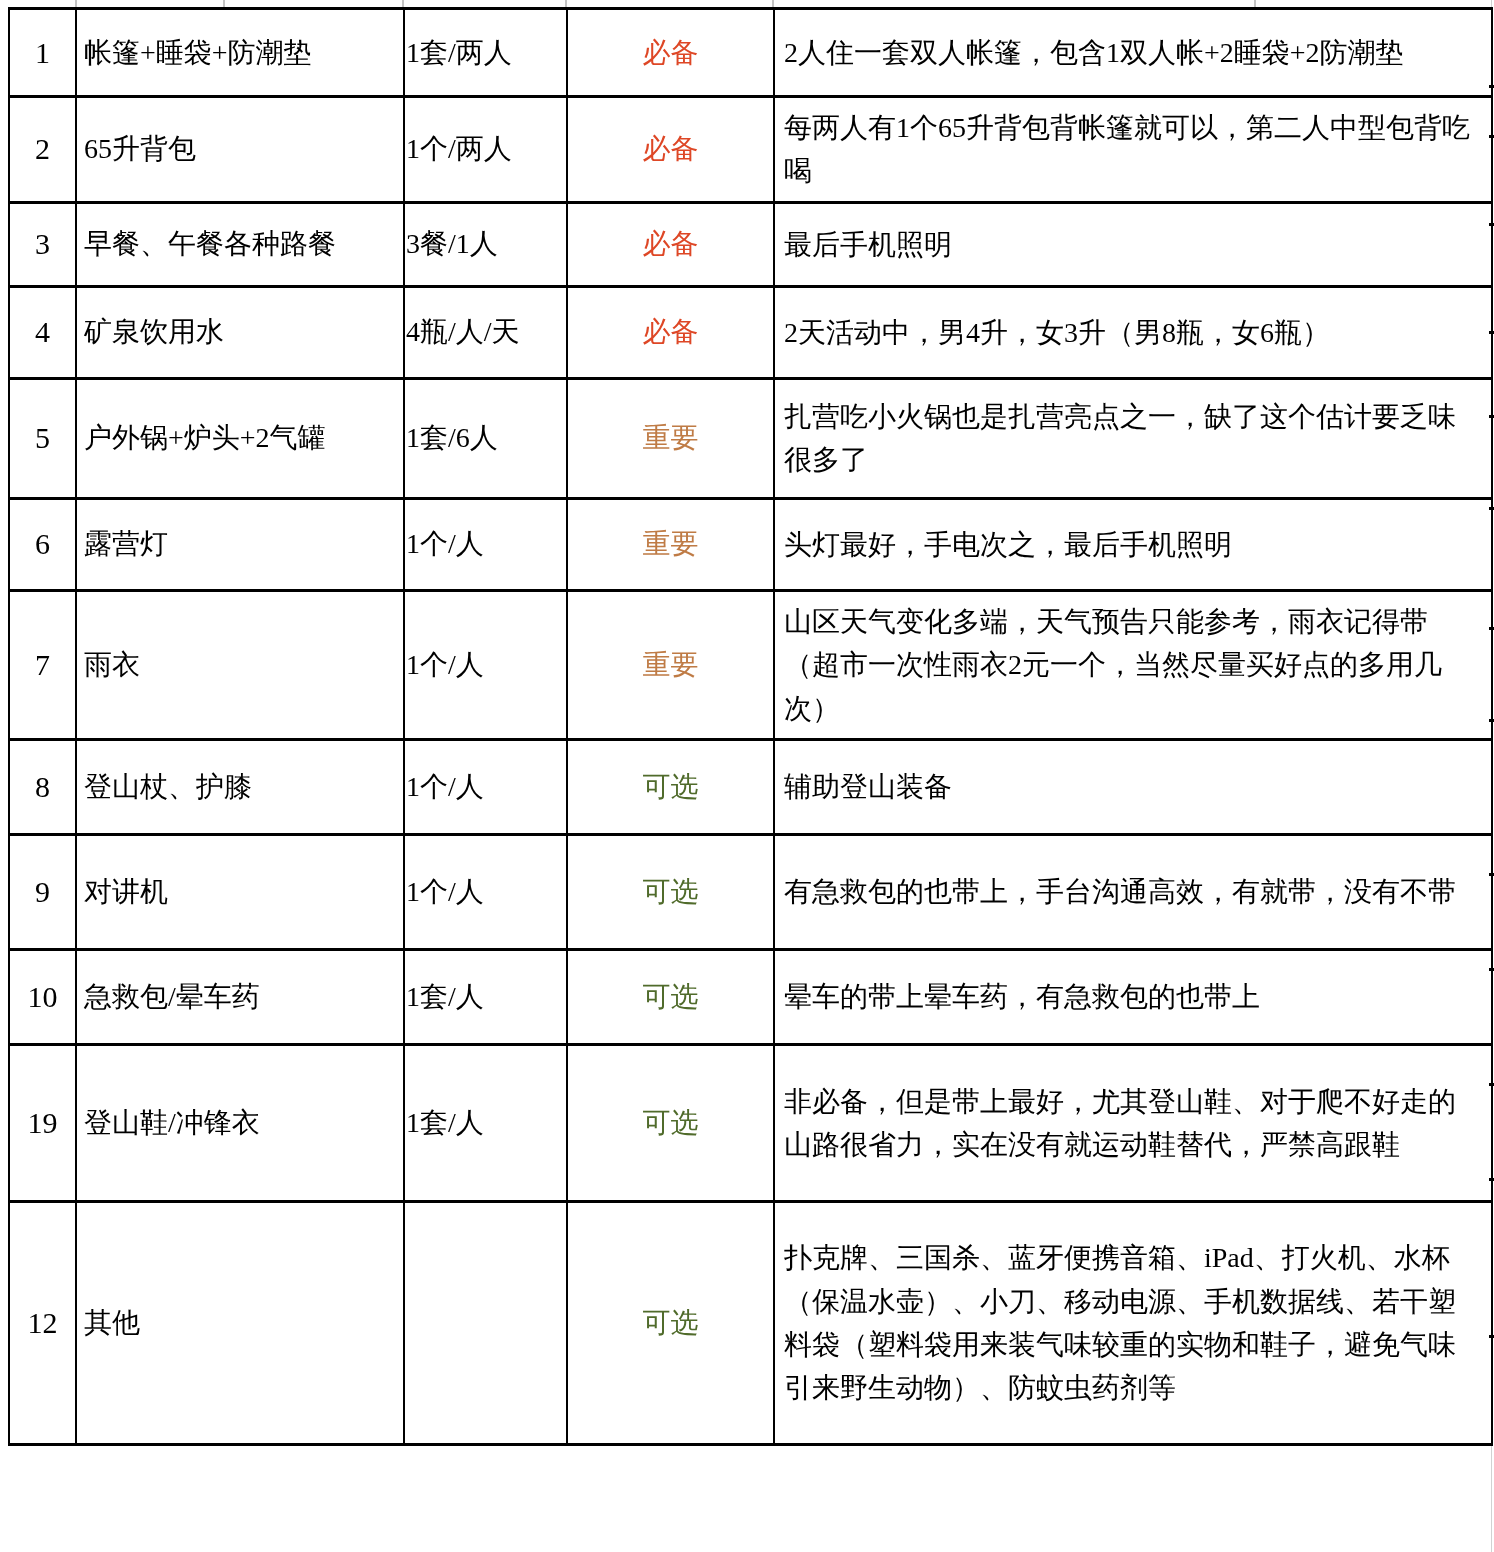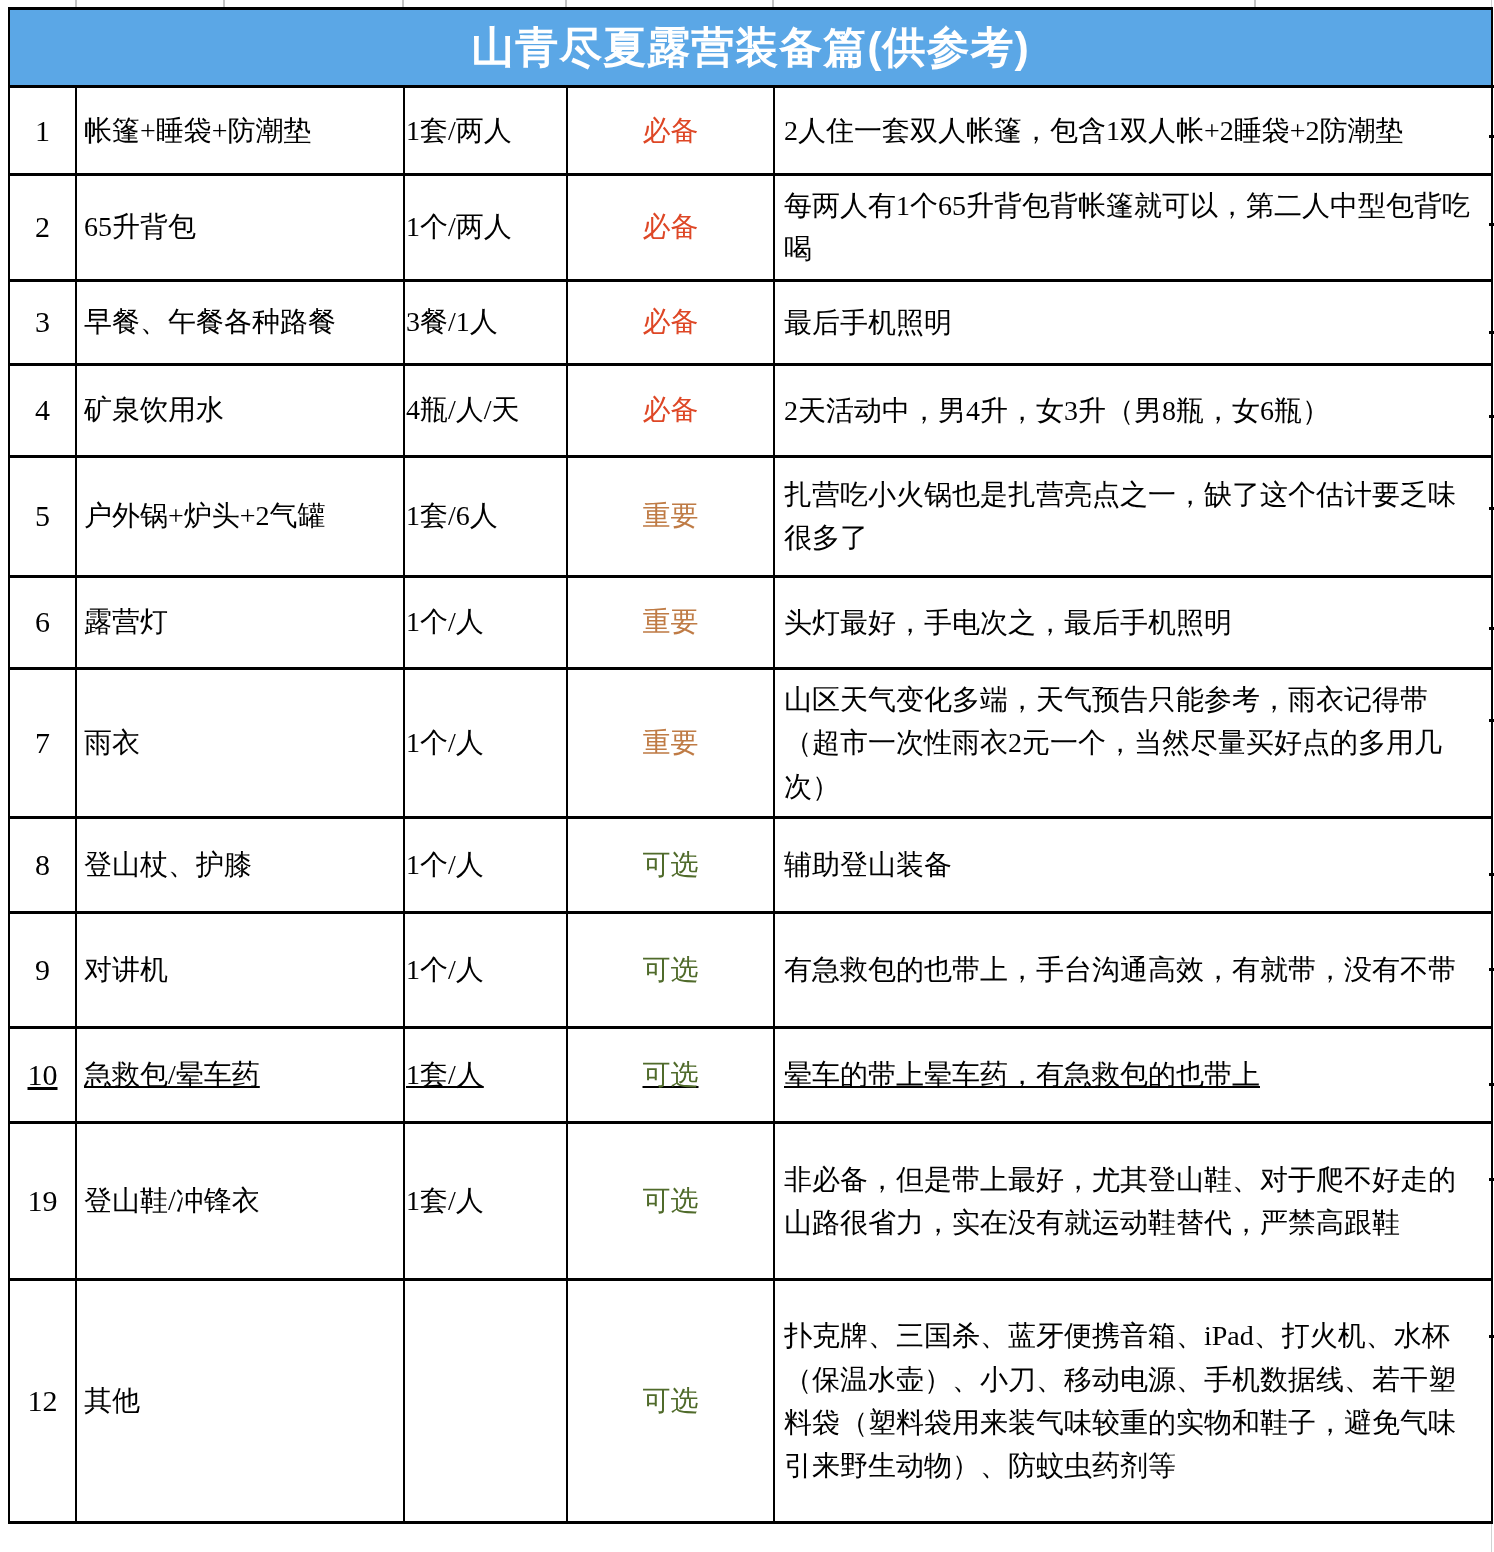--- a/index.html
+++ b/index.html
@@ -82,23 +82,20 @@
 
   <table class="sheet">
     <colgroup>
       <col style="width:67px">
         <col style="width:328px">
         <col style="width:163px">
         <col style="width:207px">
         <col style="width:718px">
     </colgroup>
     <thead>
-      <tr>
-        <td colspan="5" class="title-cell">山青尽夏露营装备篇(供参考)</td>
-      </tr>
     </thead>
     <tbody id="tbody">
         <tr style="height: 88px;">
     <td class="c-no">1</td>
     <td class="c-name">帐篷+睡袋+防潮垫</td>
     <td class="c-qty">1套/两人</td>
     <td class="c-level" style="color: rgb(222, 71, 38);">必备</td>
     <td class="c-note">2人住一套双人帐篷，包含1双人帐+2睡袋+2防潮垫</td>
   </tr>
         <tr style="height: 89px;">
@@ -150,21 +147,21 @@
     <td class="c-level" style="color: rgb(80, 107, 43);">可选</td>
     <td class="c-note">辅助登山装备</td>
   </tr>
         <tr style="height: 115px;">
     <td class="c-no">9</td>
     <td class="c-name">对讲机</td>
     <td class="c-qty">1个/人</td>
     <td class="c-level" style="color: rgb(80, 107, 43);">可选</td>
     <td class="c-note">有急救包的也带上，手台沟通高效，有就带，没有不带</td>
   </tr>
-        <tr style="height: 95px; text-decoration: underline;">
+        <tr style="height: 95px;">
     <td class="c-no">10</td>
     <td class="c-name">急救包/晕车药</td>
     <td class="c-qty">1套/人</td>
     <td class="c-level" style="color: rgb(80, 107, 43);">可选</td>
     <td class="c-note">晕车的带上晕车药，有急救包的也带上</td>
   </tr>
         <tr style="height: 157px;">
     <td class="c-no">19</td>
     <td class="c-name">登山鞋/冲锋衣</td>
     <td class="c-qty">1套/人</td>

